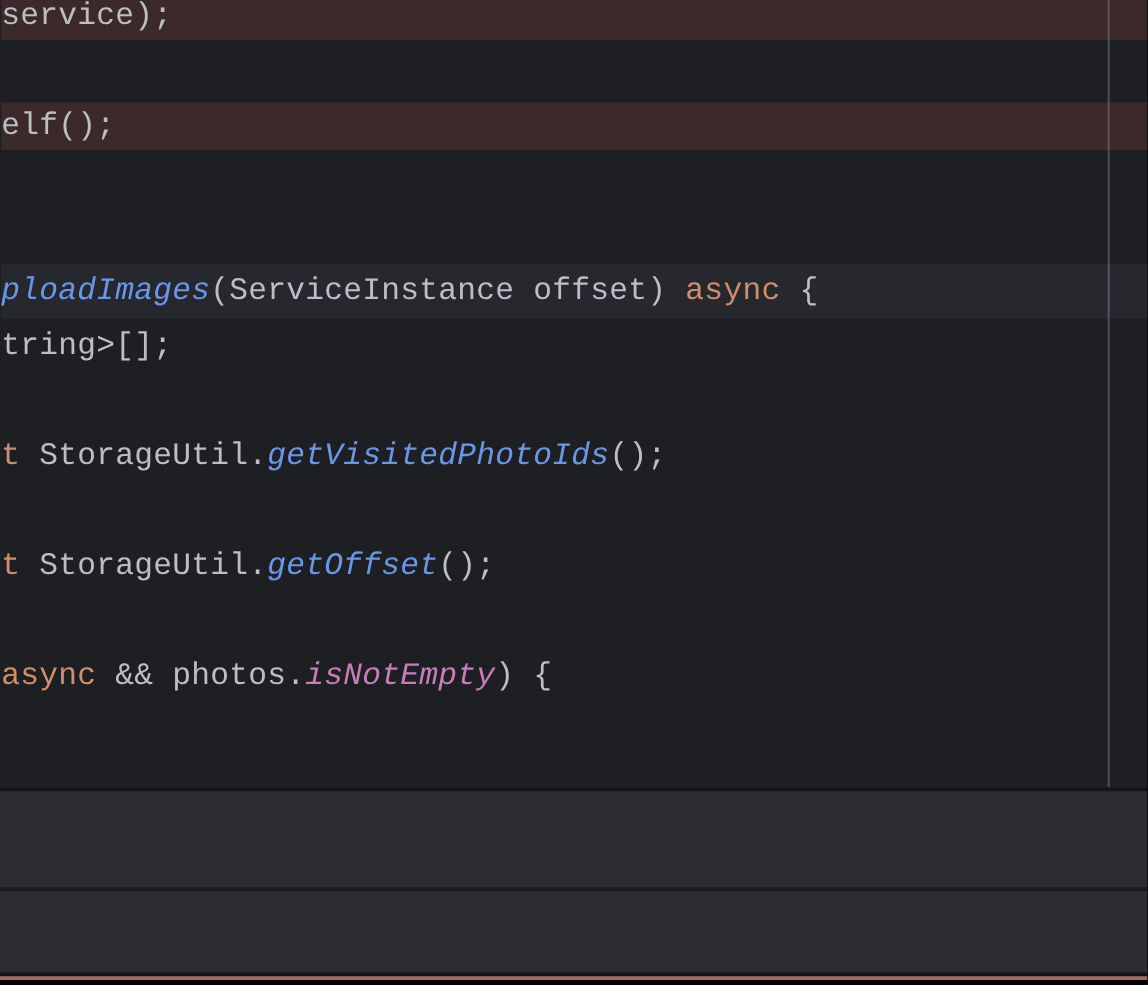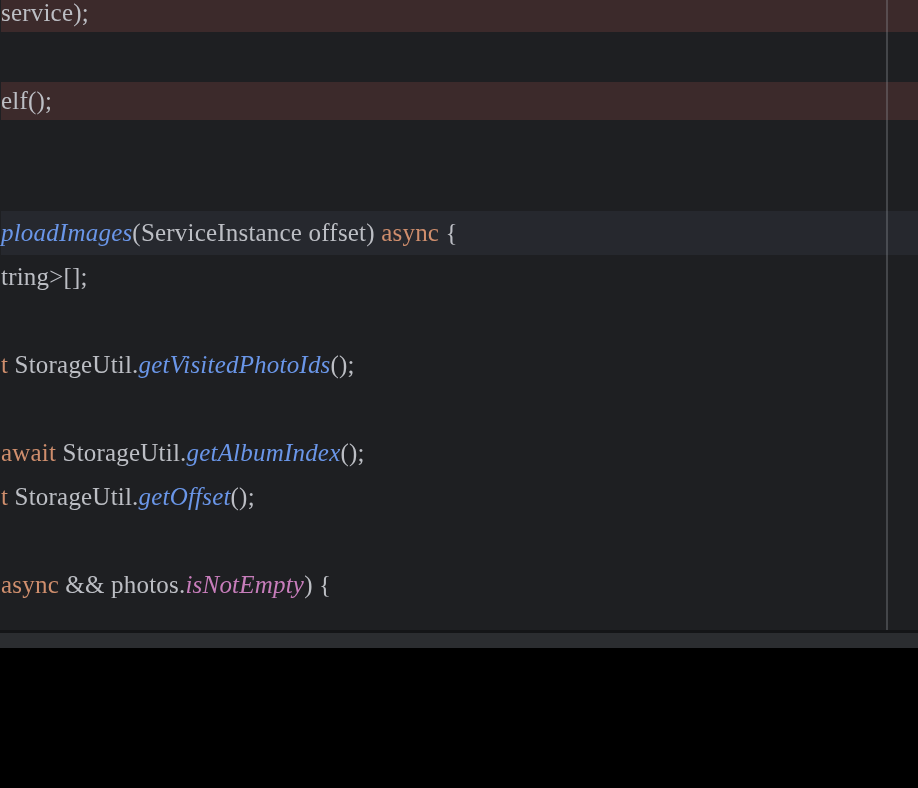--- a/index.html
+++ b/index.html
@@ -1,20 +1,20 @@
 <!DOCTYPE html>
 <html><head>
 <meta charset="utf-8">
 <style>
   html,body{margin:0;padding:0;background:#000;}
   #window{
     position:relative;
-    width:918px;height:648px;
+    width:918px;height:784px;
     overflow:hidden;
-    font-family:Liberation Serif, serif;
+    font-family:Liberation Mono, monospace;
     background:var(--editor-bg,#1e1f22);
   }
   #editor{
     position:absolute;left:0;top:0;width:918px;height:630px;
     overflow:hidden;
     background:var(--editor-bg,#1e1f22);
   }
   #code-lines{
     position:absolute;left:1px;top:-9px;width:100%;
   }
@@ -78,21 +78,20 @@
         <div class="code-line hl-diff"><span class="hl-band"></span><span class="tok tok-plain">service);</span></div>
         <div class="code-line"></div>
         <div class="code-line hl-diff"><span class="hl-band"></span><span class="tok tok-plain">elf();</span></div>
         <div class="code-line"></div>
         <div class="code-line"></div>
         <div class="code-line hl-caret"><span class="hl-band"></span><span class="tok tok-method">ploadImages</span><span class="tok tok-plain">(ServiceInstance offset) </span><span class="tok tok-keyword">async</span><span class="tok tok-plain"> {</span></div>
         <div class="code-line"><span class="tok tok-plain">tring&gt;[];</span></div>
         <div class="code-line"></div>
         <div class="code-line"><span class="tok tok-keyword">t</span><span class="tok tok-plain"> StorageUtil.</span><span class="tok tok-method">getVisitedPhotoIds</span><span class="tok tok-plain">();</span></div>
         <div class="code-line"></div>
-        <div class="code-line"><span class="tok tok-keyword">await</span><span class="tok tok-plain"> StorageUtil.</span><span class="tok tok-method">getAlbumIndex</span><span class="tok tok-plain">();</span></div>
         <div class="code-line"><span class="tok tok-keyword">t</span><span class="tok tok-plain"> StorageUtil.</span><span class="tok tok-method">getOffset</span><span class="tok tok-plain">();</span></div>
         <div class="code-line"></div>
         <div class="code-line"><span class="tok tok-keyword">async</span><span class="tok tok-plain"> &amp;&amp; photos.</span><span class="tok tok-property">isNotEmpty</span><span class="tok tok-plain">) {</span></div>
       </div>
     <div id="margin-guide"></div>
   </div>
 
   <div id="panel-border-top"></div>
   <div id="panel-upper"></div>
   <div id="panel-divider"></div>

